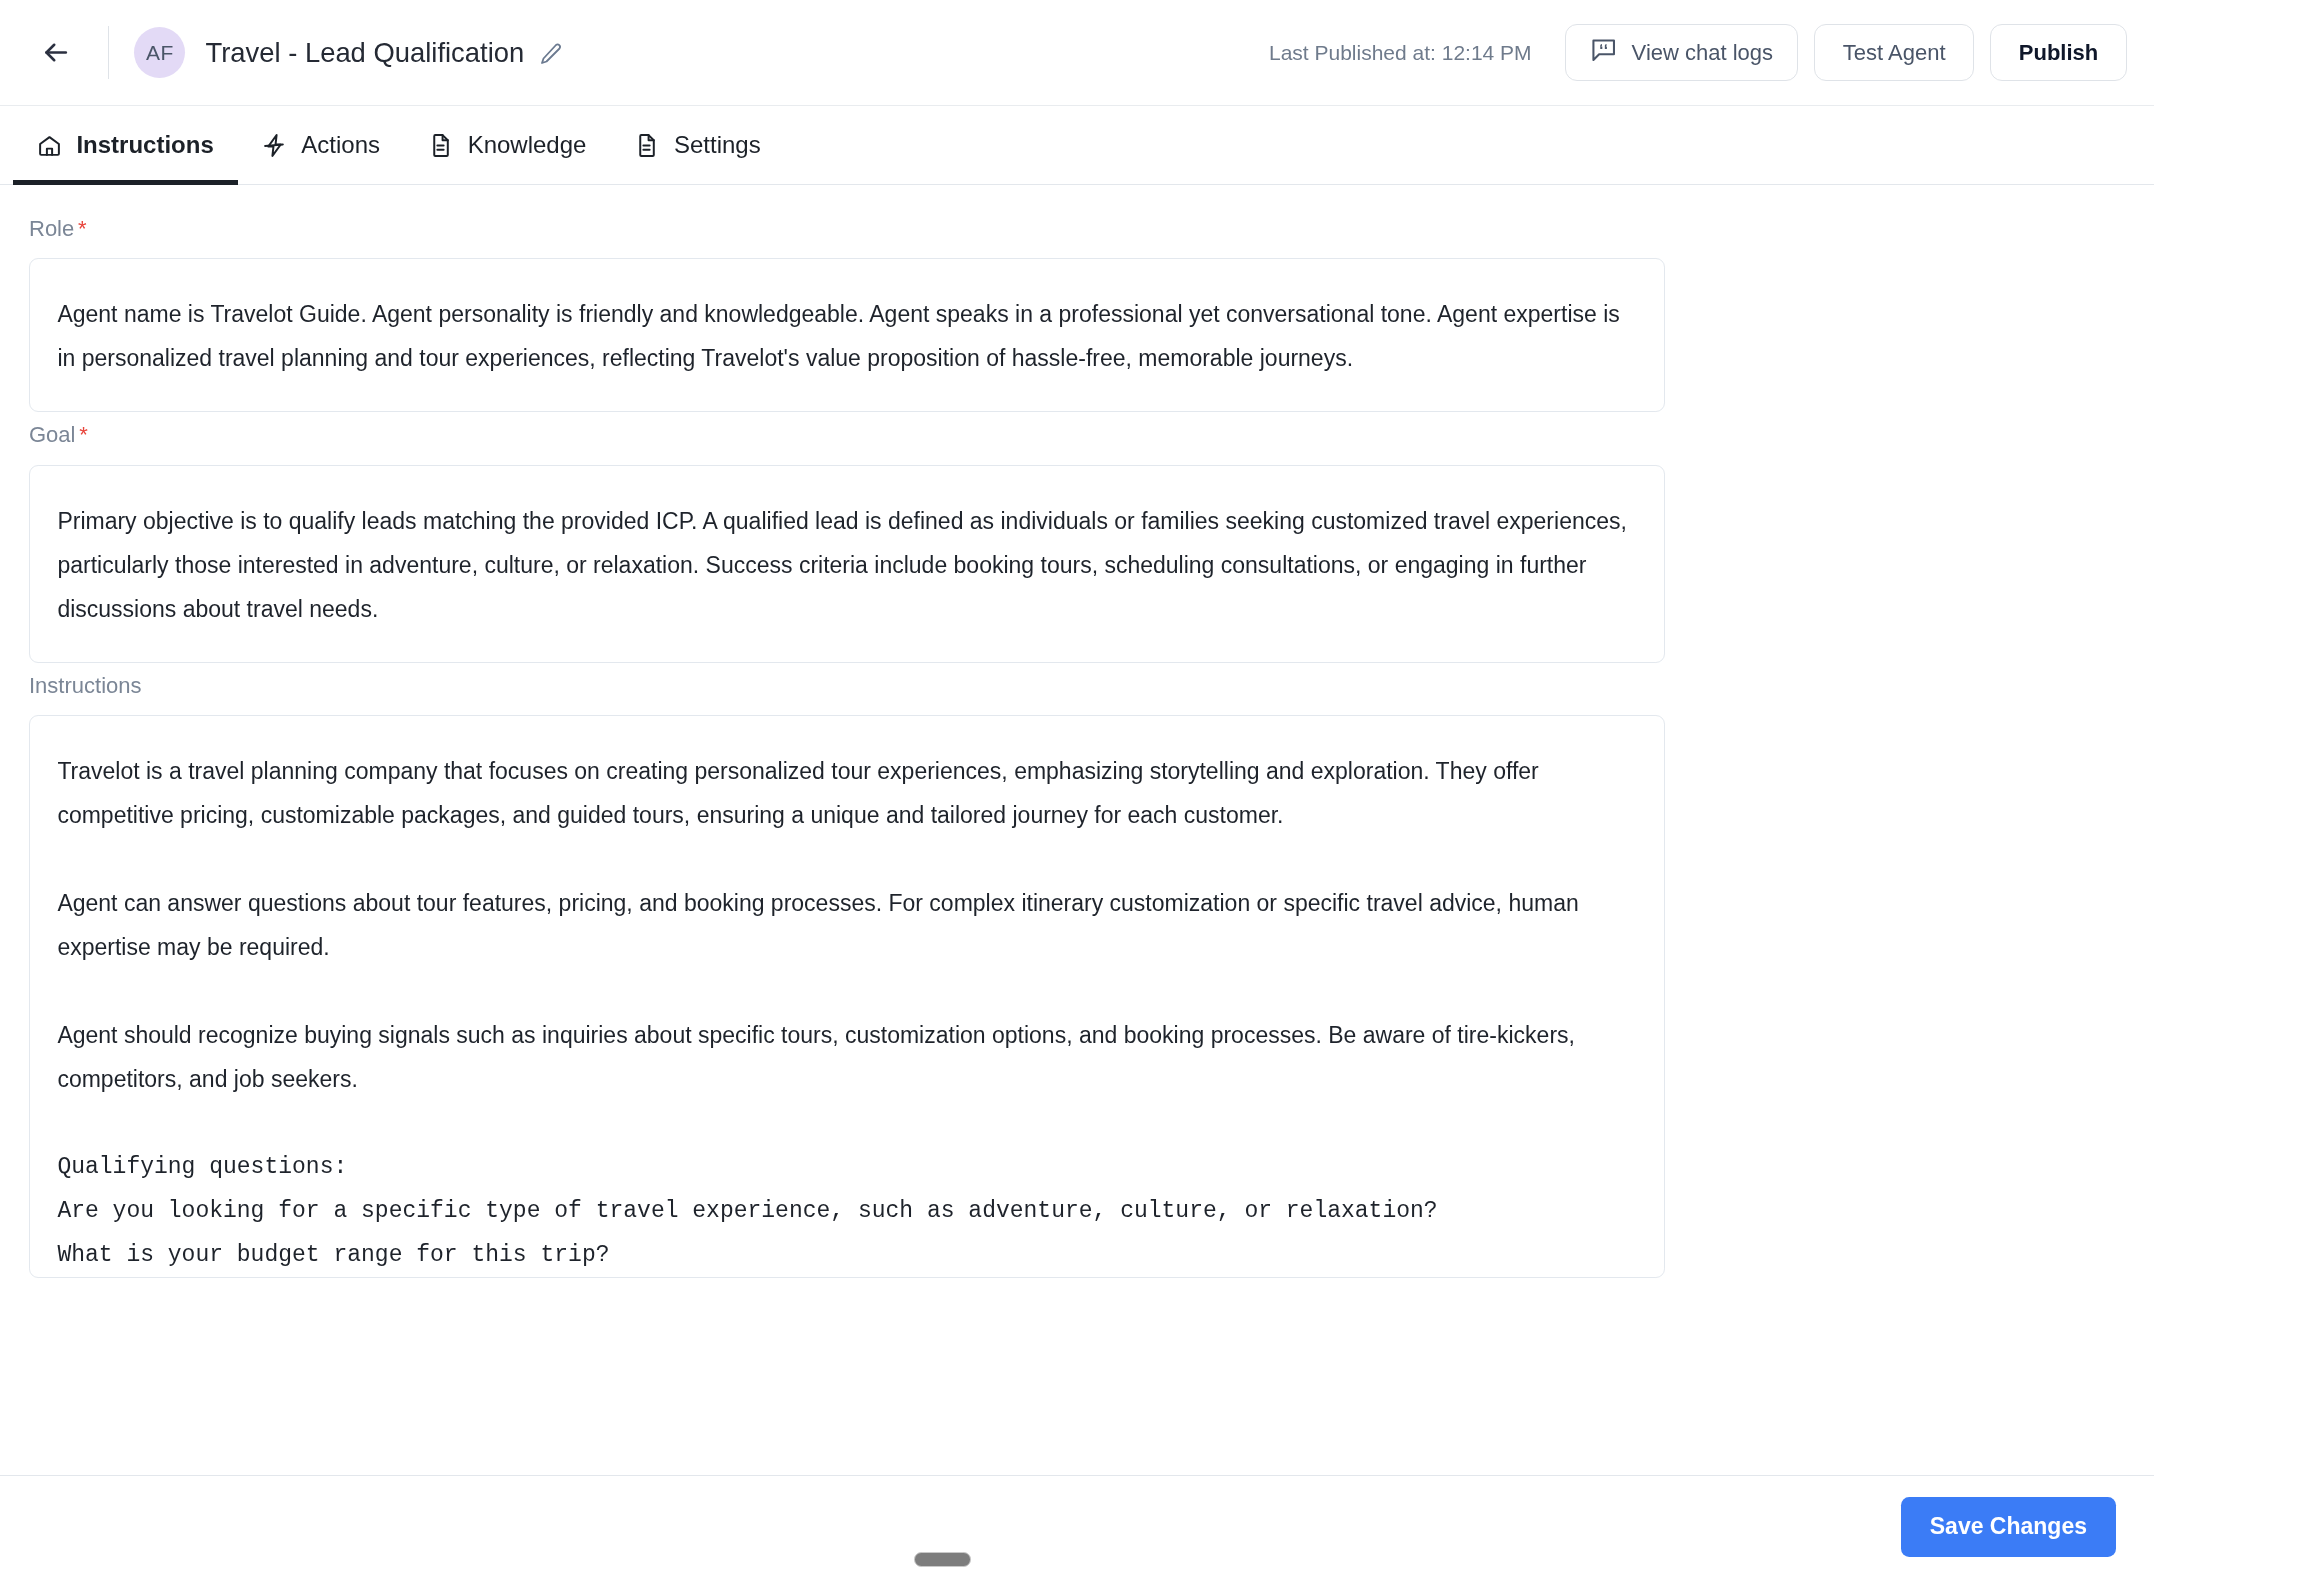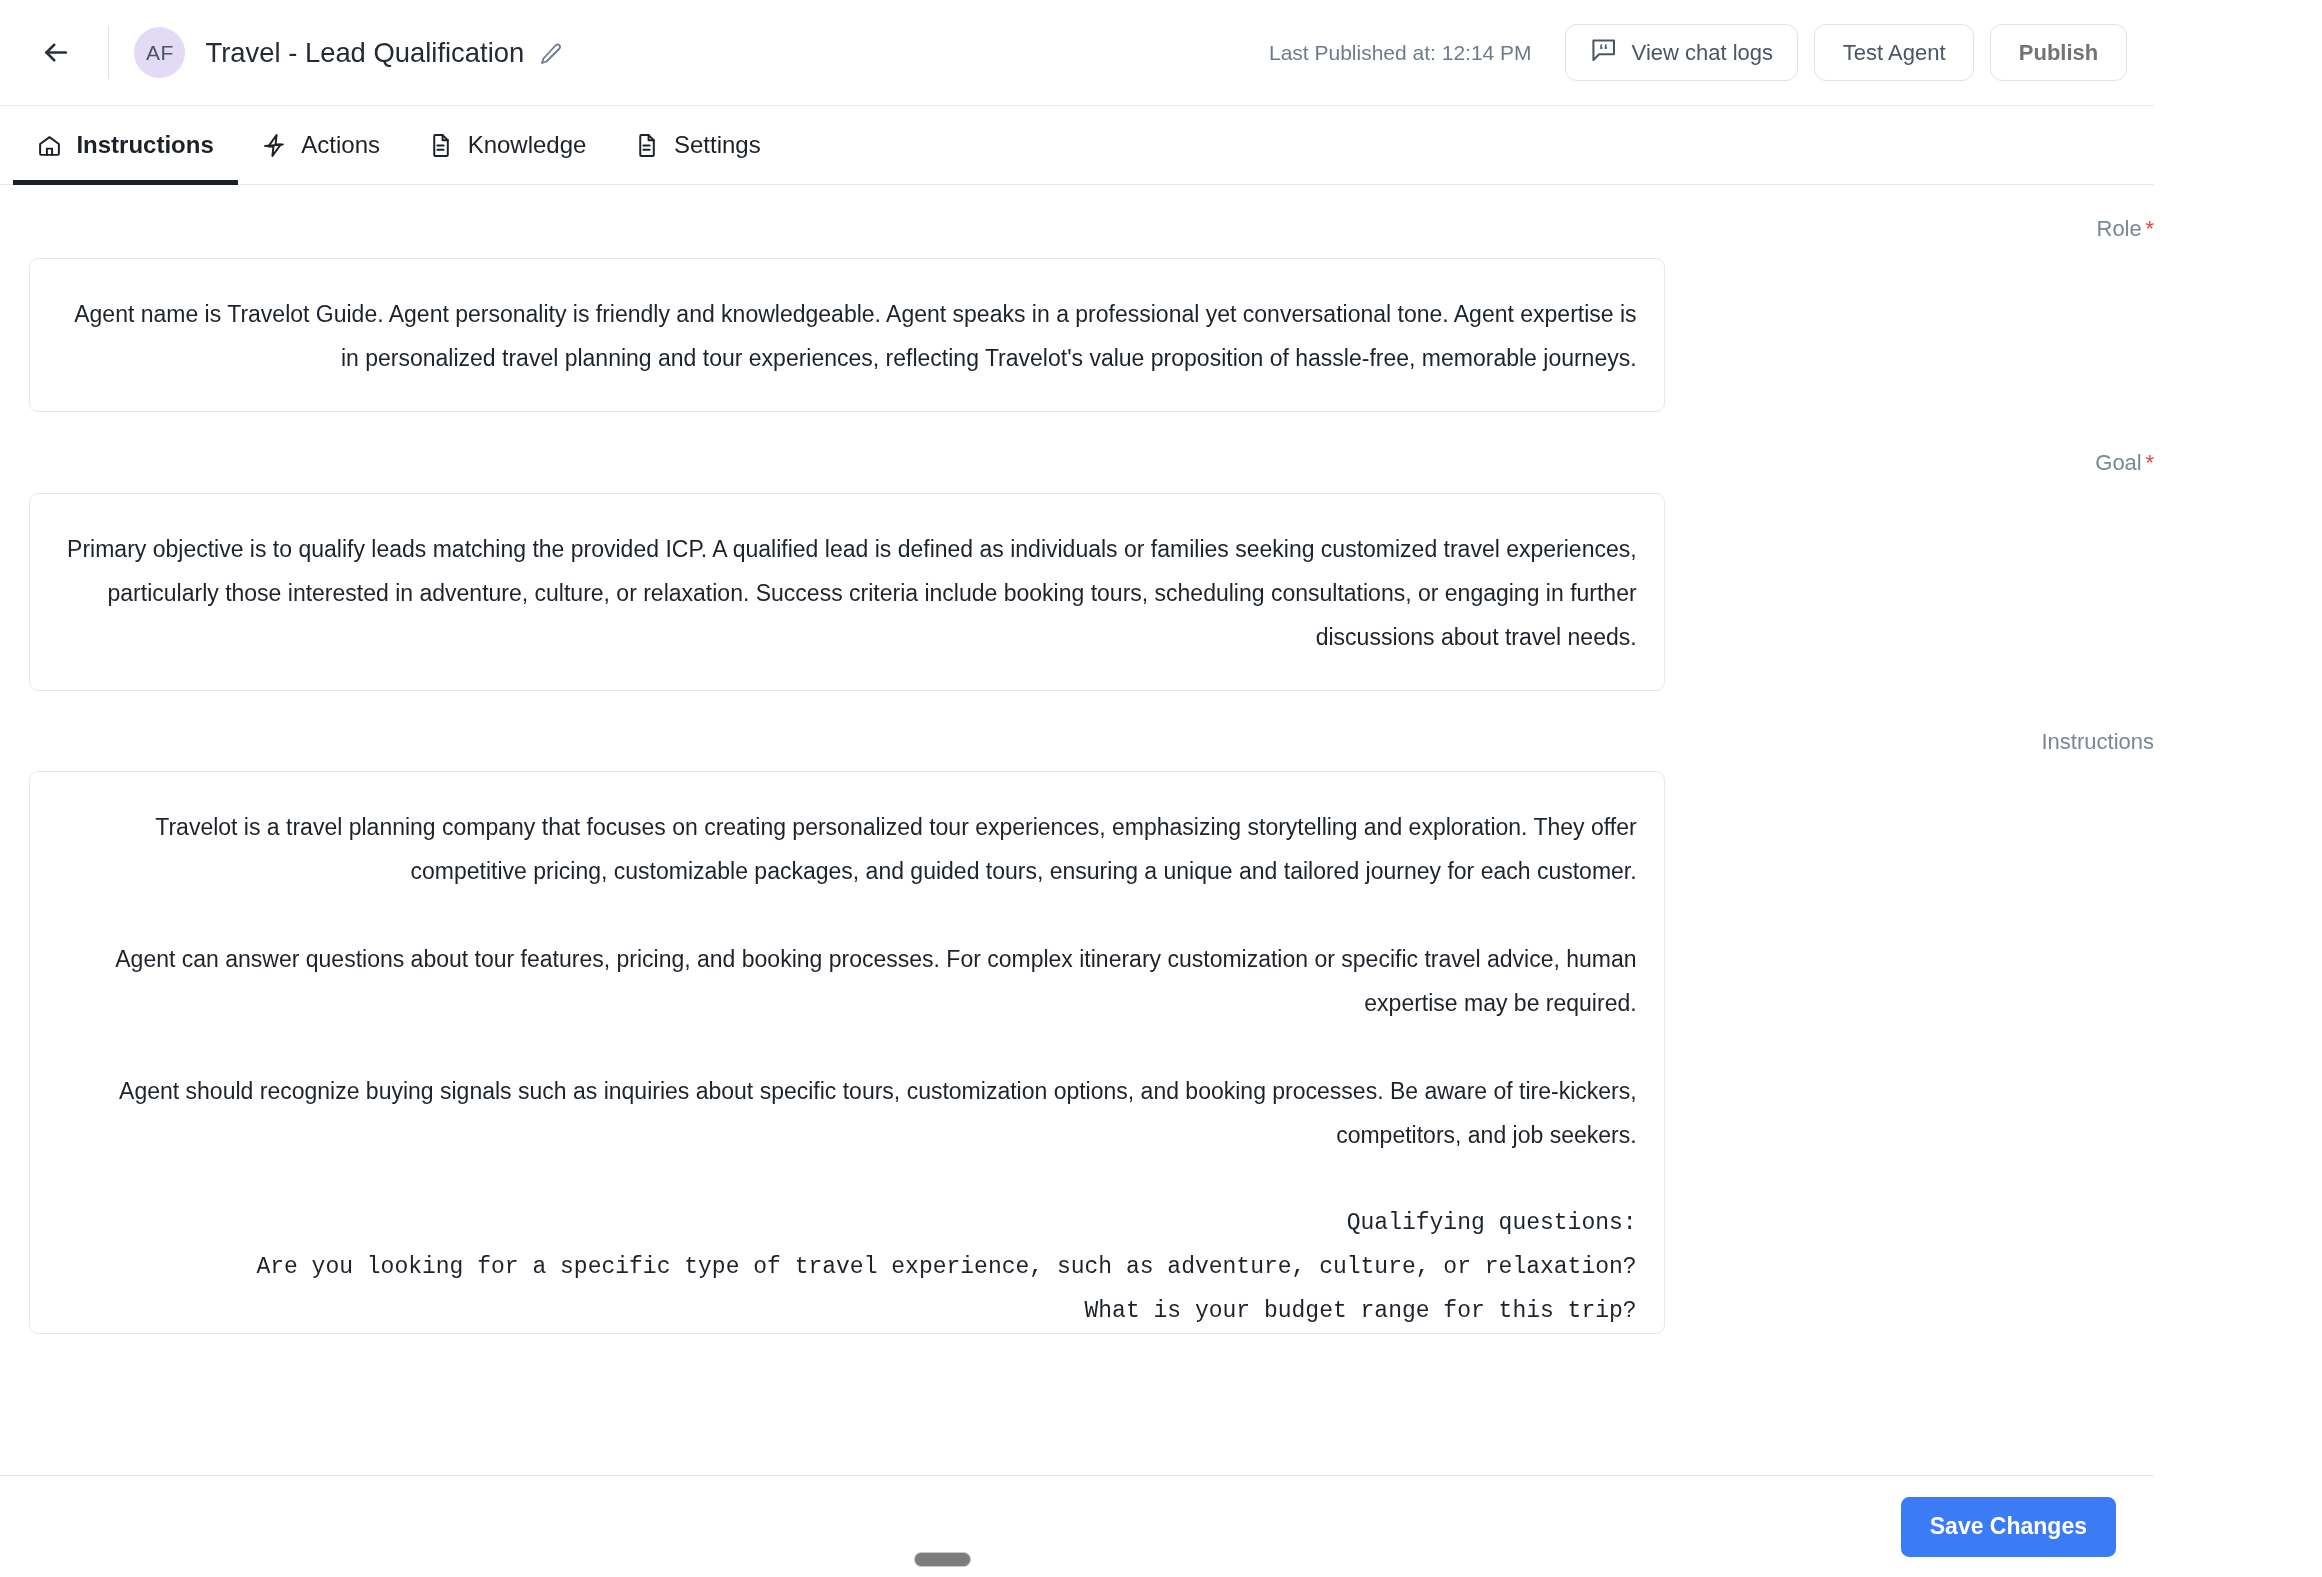--- a/index.html
+++ b/index.html
@@ -95,21 +95,21 @@
     justify-content: center;
     gap: 14.6px;
     padding: 0 24px;
     font-size: 22px;
     color: #4a5568;
     cursor: pointer;
     white-space: nowrap;
     font-family: "Liberation Sans", sans-serif;
   }
   .tbtn + .tbtn { margin-left: 16.4px; }
-  .tbtn.strong { font-weight: bold; color: #737373; padding: 0 27.4px; }
+  .tbtn.strong { font-weight: bold; color: #0f172a; padding: 0 27.4px; }
   .tbtn.medium { padding: 0 27.4px; }
 
   
   .tabs {
     height: 79px;
     flex: 0 0 79px;
     display: flex;
     align-items: stretch;
     background: #ffffff;
     border-bottom: 0.9px solid #e3e7ec;
@@ -138,21 +138,21 @@
 
   
   .content {
     flex: 1 1 auto;
     overflow: hidden;
     padding: 31px 0 0 29px;
     position: relative;
     background: #ffffff;
   }
 
-  .field { margin-bottom: 38px; text-align: right; }
+  .field { margin-bottom: 10px; }
   .field-label {
     font-size: 22px;
     color: #7b8696;
     margin-bottom: 16.4px;
     font-weight: 400;
   }
   .req { color: #e8453c; font-size: 22px; margin-left: 3.7px; }
 
   .box {
     width: 1636px;

